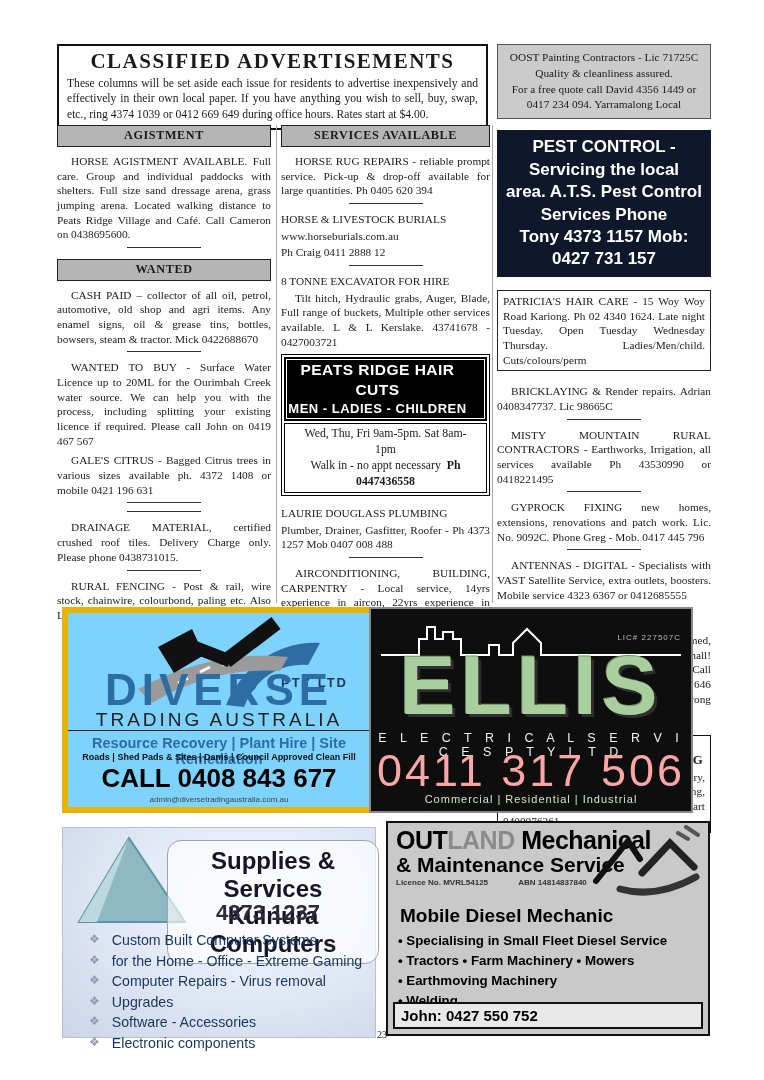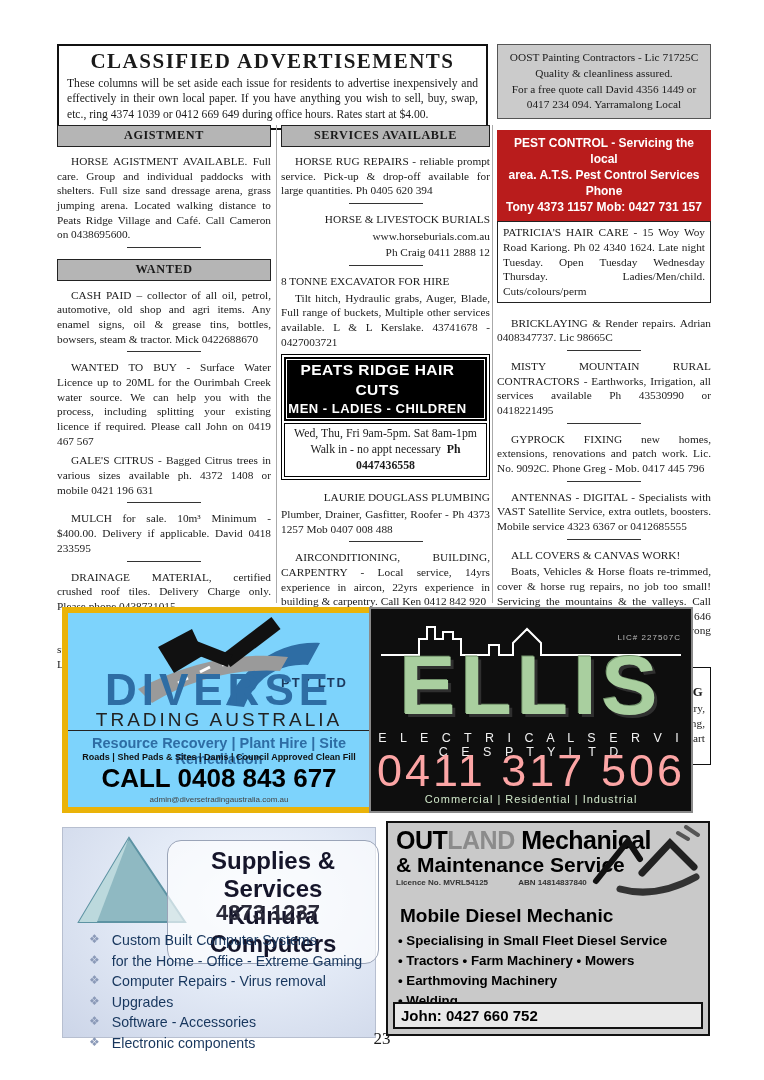--- a/index.html
+++ b/index.html
@@ -17,42 +17,42 @@
   .col-mid{left:281px;width:209px;}
   .col-right{left:497px;width:214px;top:44px;}
   .colrule{position:absolute;top:125px;width:1px;height:478px;background:#aaa;}
   .colrule.r1{left:276px;} .colrule.r2{left:492px;}
 
   .sec-h{background:#b5b5b5;border:1.2px solid #222;text-align:center;font-weight:bold;
          font-size:12.2px;letter-spacing:.6px;padding:2px 0;margin:0 0 7px 0;}
   .sec-h.mt{margin-top:11px;}
   .ad{margin:0 0 5px 0;text-align:justify;text-indent:14px;}
   .ad.noindent{text-indent:0;}
-  .ad.center{text-align:right;text-indent:0;}
+  .ad.center{text-align:left;text-indent:0;}
   .rule{width:74px;border-top:1.3px solid #333;margin:4px auto 8px auto;height:0;}
   .tight{margin-bottom:2px;}
 
   
   .box-oost{background:#cbcbcb;border:1.5px solid #555;text-align:center;padding:5px 3px;
             font-size:11.3px;line-height:1.4;margin-bottom:11px;}
-  .box-pest{background:#b91c1c;color:#fff;font-family:"Liberation Sans", sans-serif;font-weight:bold;
-            font-size:12px;text-align:center;padding:6px 2px;line-height:1.32;}
+  .box-pest{background:#0f172a;color:#fff;font-family:"Liberation Sans", sans-serif;font-weight:bold;
+            font-size:17px;text-align:center;padding:6px 2px;line-height:1.32;margin-bottom:13px;}
   .box-pat{border:1.5px solid #222;padding:3px 5px;margin-bottom:13px;text-align:justify;}
   .box-town{border:1.5px solid #111;padding:3px 5px;margin-top:2px;}
   .town-t{text-align:center;font-weight:bold;font-size:12.8px;line-height:1.12;margin:0;}
   .box-town .ad{margin:2px 0 1px 0;}
 
   
   .peats{border:1px solid #000;padding:2px;margin:4px 0 10px 0;}
   .peats-head{background:#000;color:#fff;text-align:center;font-family:"Liberation Sans",sans-serif;
               font-weight:bold;outline:1px solid #fff;outline-offset:-3px;padding:3px 16px 4px 0;}
   .peats-head .ph1{font-size:15.5px;letter-spacing:.5px;}
   .peats-head .ph2{font-size:13px;letter-spacing:.5px;}
   .peats-body{border:1px solid #000;margin-top:2px;text-align:center;font-size:11.8px;
-              line-height:1.35;padding:2px 0;}
+              line-height:1.35;padding:2px 10px;}
 
   
   .bigad{position:absolute;box-sizing:border-box;}
 
   
   .diverse{left:62px;top:607px;width:314px;height:206px;background:#7dd3fc;border:6px solid #eab308;
            font-family:"Liberation Sans",sans-serif;text-align:center;}
   .dv-logo{position:absolute;left:40px;top:4px;}
   .dv-pty{position:absolute;right:22px;top:62px;font-weight:bold;font-size:13px;letter-spacing:2px;color:#1d3a5f;}
   .dv-name{position:absolute;left:0;right:0;top:52px;font-size:44px;font-weight:bold;
@@ -97,21 +97,21 @@
   .ol-brand2{position:absolute;left:8px;top:30px;font-weight:bold;font-size:21px;}
   .ol-lic{position:absolute;left:8px;top:55px;font-size:8px;font-weight:bold;color:#333;}
   .ol-abn{margin-left:28px;}
   .ol-mtn{position:absolute;right:6px;top:2px;}
   .ol-head{position:absolute;left:12px;top:82px;font-weight:bold;font-size:19px;}
   .ol-list{position:absolute;left:10px;top:108px;right:6px;font-weight:bold;font-size:13.3px;line-height:1.5;}
   .ol-list div::before{content:"• ";}
   .ol-contact{position:absolute;left:5px;right:5px;bottom:5px;background:#e9e9e9;border:2px solid #111;
               font-weight:bold;font-size:15px;padding:3px 6px;display:flex;gap:18px;}
 
-  .pagenum{position:absolute;left:0;right:0;top:1029px;text-align:center;font-size:17px;}
+  .pagenum{position:absolute;left:0;right:0;top:1029px;text-align:center;font-size:10px;}
   b{font-weight:bold;}
 </style>
 </head>
 <body>
 
 <div class="page">
 
   <div class="masthead">
     <h1>CLASSIFIED ADVERTISEMENTS</h1>
     <p class="intro">These columns will be set aside each issue for residents to advertise inexpensively and effectively in their own local paper.  If you have anything you wish to sell, buy, swap, etc., ring 4374 1039 or 0412 669 649 during office hours. Rates start at $4.00.</p>
@@ -125,21 +125,20 @@
     <p class="ad">HORSE AGISTMENT AVAILABLE. Full care. Group and individual paddocks with shelters. Full size sand dressage arena, grass jumping arena. Located walking distance to Peats Ridge Village and Café. Call Cameron on 0438695600.</p>
     <div class="rule"></div>
 
     <div class="sec-h mt">WANTED</div>
     <p class="ad">CASH PAID – collector of all oil, petrol, automotive, old shop and agri items. Any enamel signs, oil &amp; grease tins, bottles, bowsers, steam &amp; tractor. Mick 0422688670</p>
     <div class="rule"></div>
     <p class="ad">WANTED TO BUY - Surface Water Licence up to 20ML for the Ourimbah Creek water source. We can help you with the process, including splitting your existing licence if required. Please call John on 0419 467 567</p>
 
     <p class="ad">GALE'S CITRUS - Bagged Citrus trees in various sizes available ph. 4372 1408  or mobile 0421 196 631</p>
     <div class="rule"></div>
-    <p class="ad">MULCH for sale. 10m³ Minimum - $400.00. Delivery if applicable. David 0418 233595</p>
     <div class="rule"></div>
     <p class="ad">DRAINAGE MATERIAL, certified crushed roof tiles.  Delivery Charge only.  Please phone 0438731015.</p>
     <div class="rule"></div>
     <p class="ad">RURAL FENCING - Post &amp; rail, wire stock, chainwire, colourbond, paling etc. Also Landclearing. Phone Rick 4373 1117</p>
   </div>
 
   <div class="col col-mid">
     <div class="sec-h">SERVICES AVAILABLE</div>
     <p class="ad">HORSE RUG REPAIRS - reliable prompt service. Pick-up &amp; drop-off available for large quantities. Ph 0405 620 394</p>
     <div class="rule"></div>
@@ -303,18 +302,18 @@
       <path d="M88 8 L98 14 M96 2 L108 10" stroke="#555" stroke-width="4" stroke-linecap="round"></path>
     </svg>
     <div class="ol-head">Mobile Diesel Mechanic</div>
     <div class="ol-list">
       <div>Specialising in Small Fleet Diesel Service</div>
       <div>Tractors  • Farm Machinery  • Mowers</div>
       <div>Earthmoving Machinery</div>
       <div>Welding</div>
     </div>
     <div class="ol-contact">
-      <span>John: 0427 660 752</span>
+      <span>John: 0427 550 752</span>
     </div>
   </div>
 
   <div class="pagenum">23</div>
 </div>
 
 </body></html>

